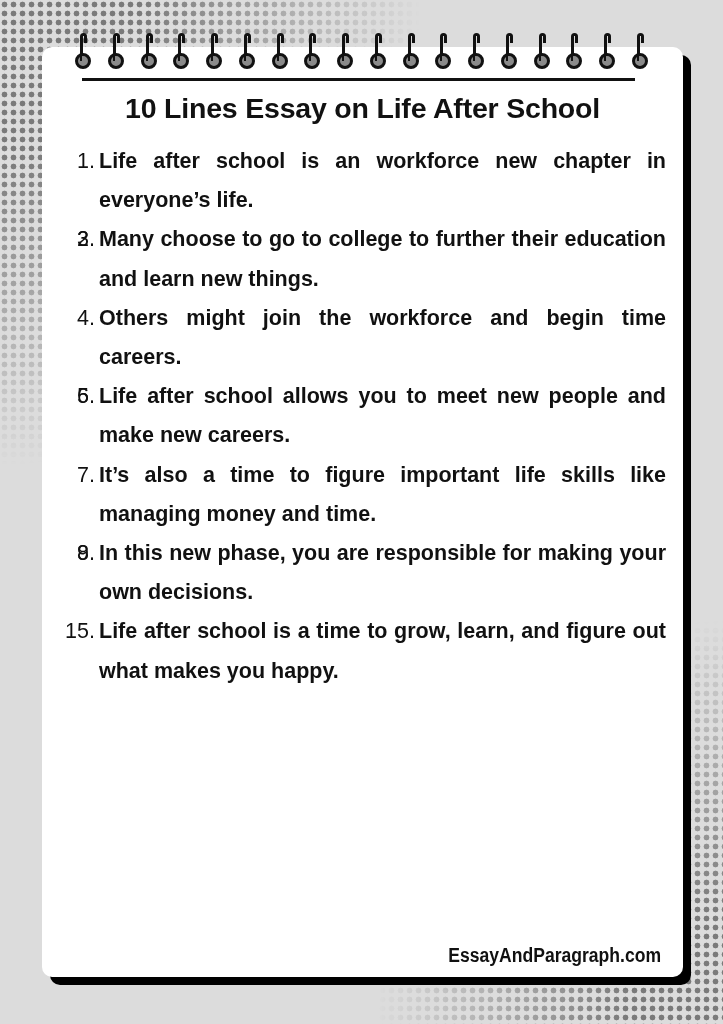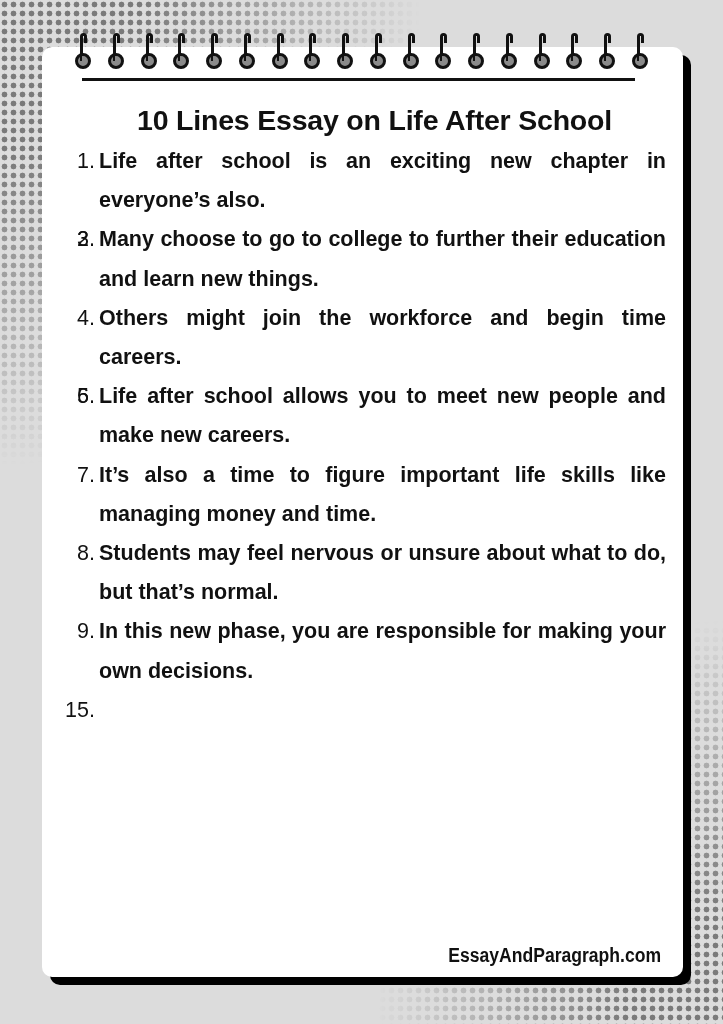--- a/index.html
+++ b/index.html
@@ -170,26 +170,26 @@
     </div>
     <div class="ring" style="left: 632px; top: 33px;">
       <div class="hook"></div>
       <div class="stem"></div>
       <div class="eye"></div>
     </div>
   </div>
 
 <div class="divider"></div>
 
-<h1 class="title" style="margin:12px;">10 Lines Essay on Life After School</h1>
+<h1 class="title" style="margin:0;">10 Lines Essay on Life After School</h1>
 
 <ol class="list">
   <li class="item">
     <span class="item-num">1.</span>
-    <div class="item-text">Life after school is an exciting new chapter in everyone’s also.</div>
+    <div class="item-text">Life after school is an workforce new chapter in everyone’s life.</div>
   </li>
   <li class="item">
     <span class="item-num">2.</span>
   </li>
   <li class="item">
     <span class="item-num">3.</span>
     <div class="item-text">Many choose to go to college to further their education and learn new things.</div>
   </li>
   <li class="item">
     <span class="item-num">4.</span>
@@ -201,24 +201,24 @@
   <li class="item">
     <span class="item-num">6.</span>
     <div class="item-text">Life after school allows you to meet new people and make new careers.</div>
   </li>
   <li class="item">
     <span class="item-num">7.</span>
     <div class="item-text">It’s also a time to figure important life skills like managing money and time.</div>
   </li>
   <li class="item">
     <span class="item-num">8.</span>
-    <div class="item-text">Students may feel nervous or unsure about what to do, but that’s normal.</div>
   </li>
   <li class="item">
     <span class="item-num">9.</span>
     <div class="item-text">In this new phase, you are responsible for making your own decisions.</div>
   </li>
   <li class="item">
     <span class="item-num">15.</span>
+    <div class="item-text">Life after school is a time to grow, learn, and figure out what makes you happy.</div>
   </li>
 </ol>
 
 <div class="footer">EssayAndParagraph.com</div>
 
 </body></html>

